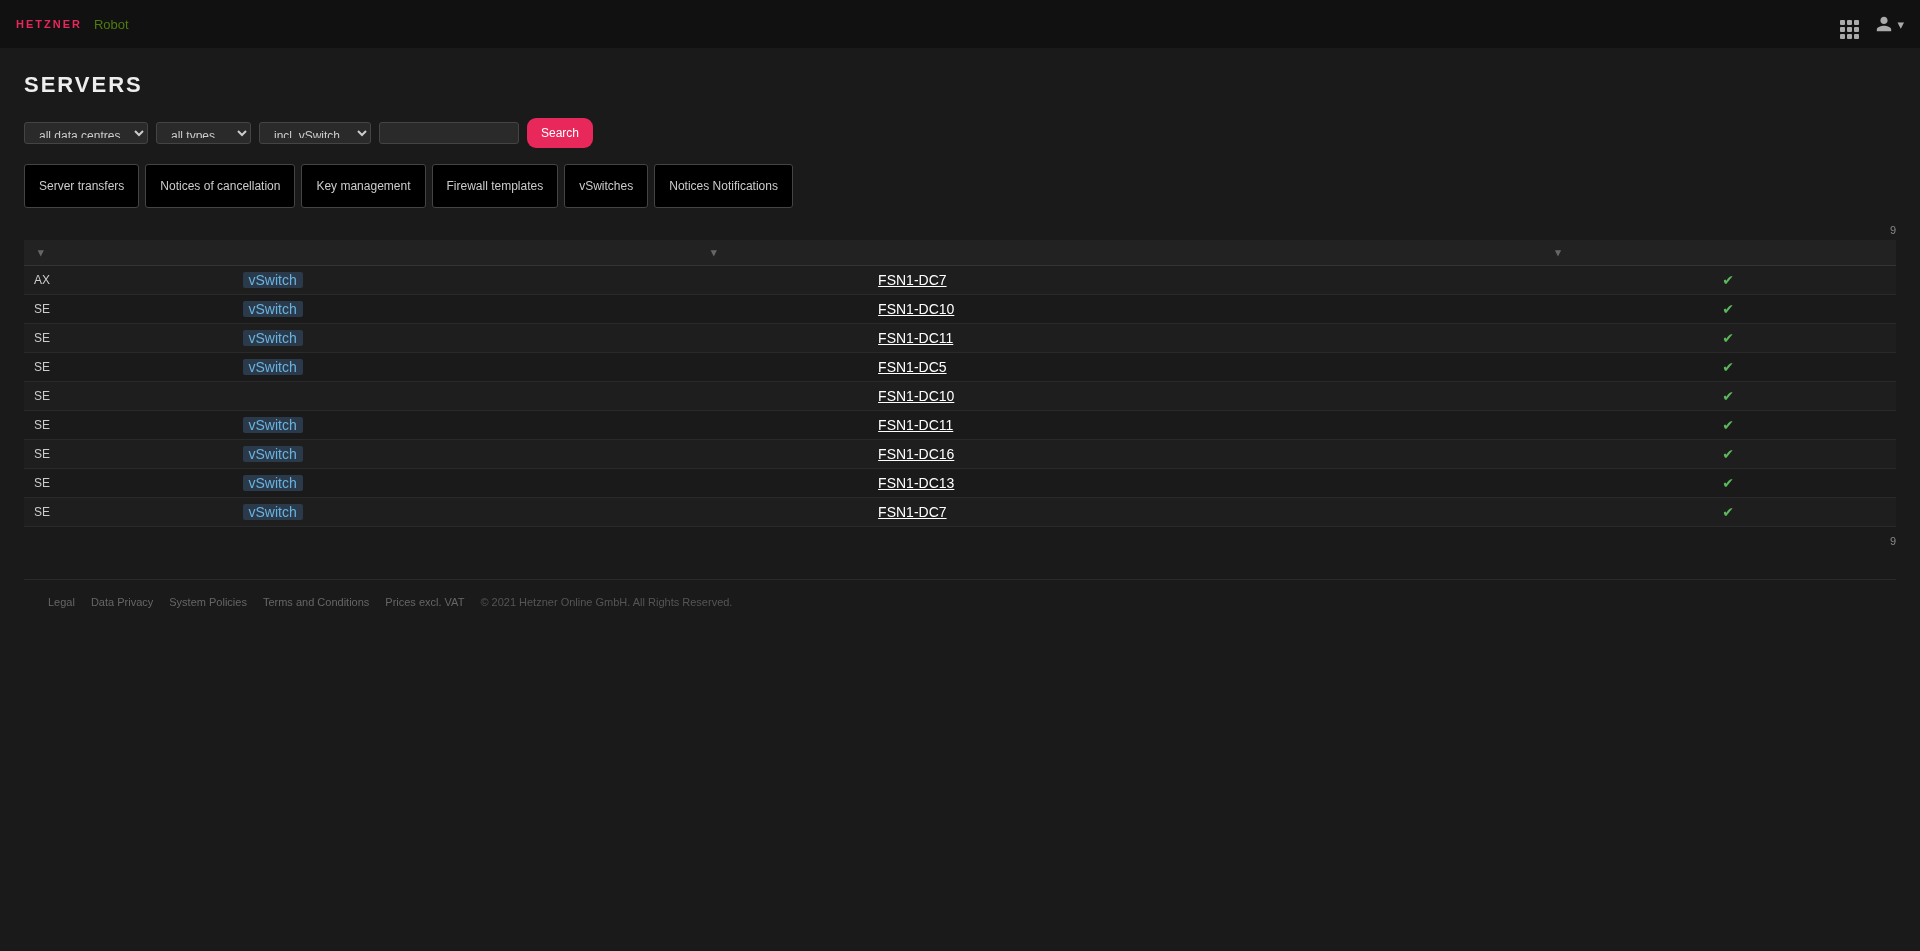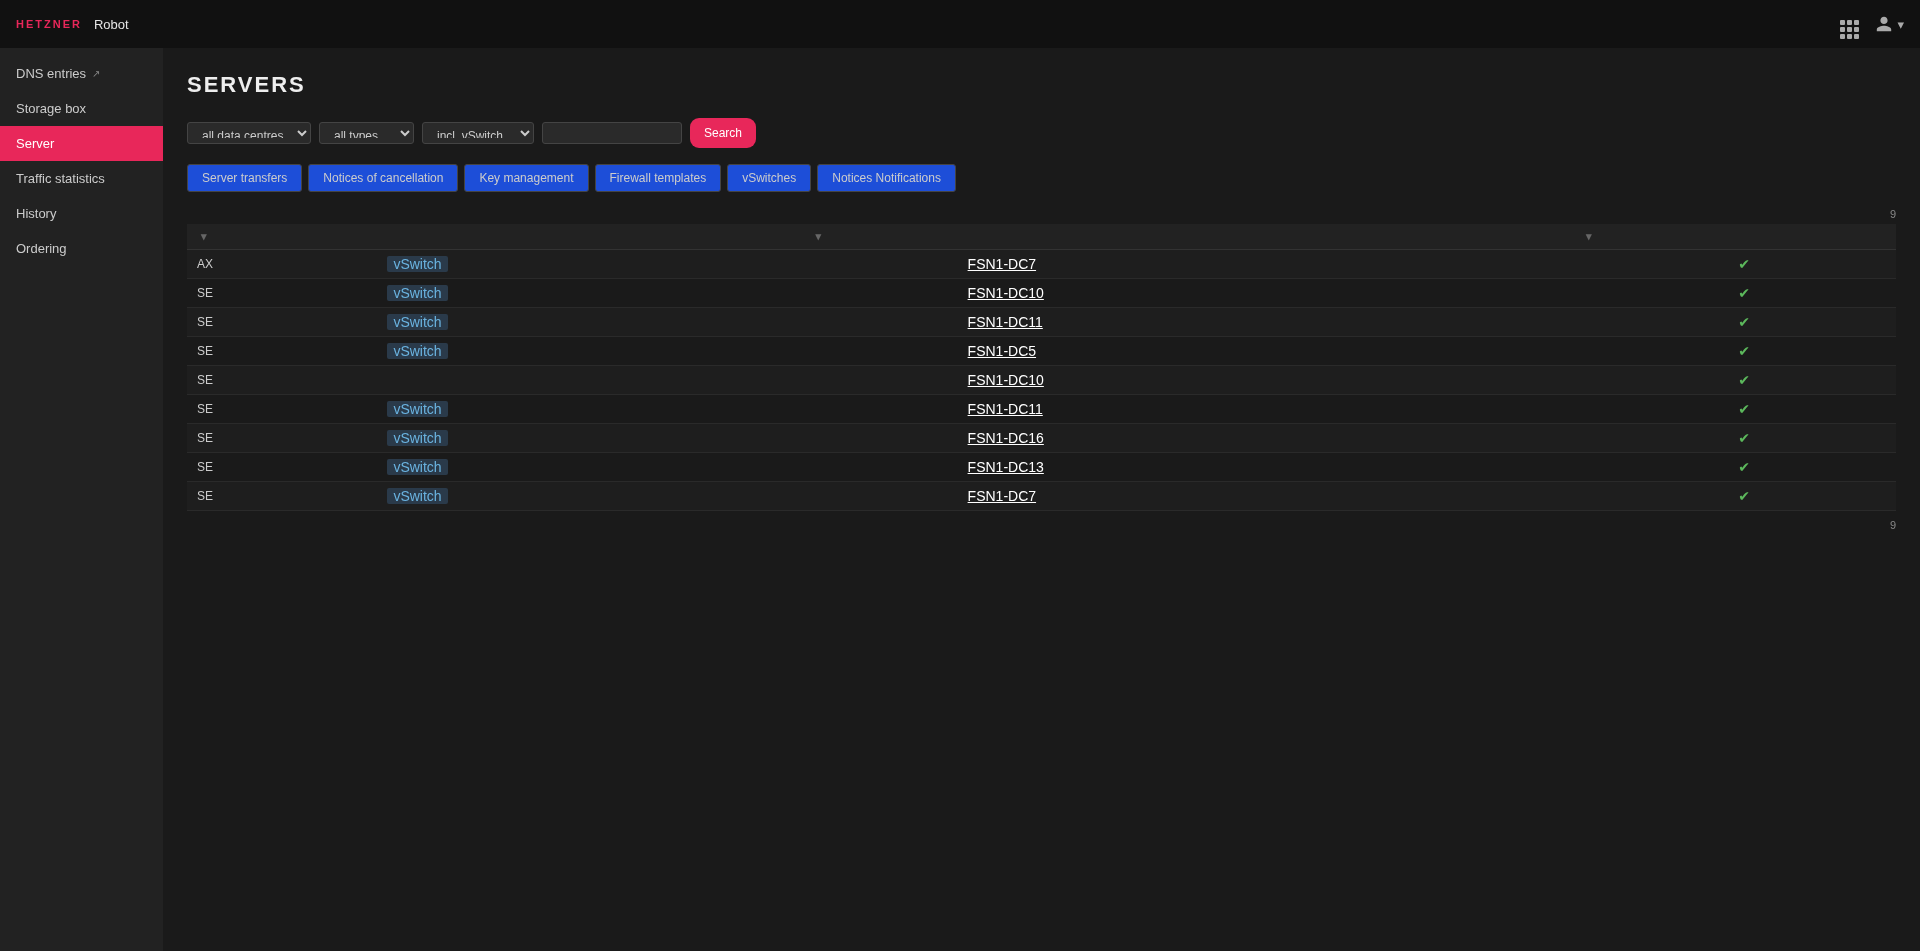--- a/index.html
+++ b/index.html
@@ -29,21 +29,21 @@
       gap: 8px;
     }
     .logo-hetzner {
       color: #e8275a;
       font-size: 11px;
       font-weight: 900;
       letter-spacing: 2px;
       text-transform: uppercase;
     }
     .logo-robot {
-      color: #e5e5e5;
+      color: #4d7c0f;
       font-size: 13px;
       margin-left: 4px;
     }
     .topnav-right {
       display: flex;
       align-items: center;
       gap: 16px;
     }
     .topnav-icon {
       color: #aaa;
@@ -146,24 +146,24 @@
     }
 
     
     .action-tabs {
       display: flex;
       gap: 6px;
       flex-wrap: wrap;
       margin-bottom: 16px;
     }
     .tab-btn {
-      background: #1d4ed8;
+      background: #000000;
       color: #ccc;
       border: 1px solid #444;
-      padding: 6px 14px;
+      padding: 14px 14px;
       border-radius: 3px;
       cursor: pointer;
       font-size: 12px;
     }
 
     
     .server-table {
       width: 100%;
       border-collapse: collapse;
     }
@@ -273,41 +273,20 @@
       <svg width="18" height="18" viewBox="0 0 24 24" fill="#aaa">
           <path d="M12 12c2.7 0 4.8-2.1 4.8-4.8S14.7 2.4 12 2.4 7.2 4.5 7.2 7.2 9.3 12 12 12zm0 2.4c-3.2 0-9.6 1.6-9.6 4.8v2.4h19.2v-2.4c0-3.2-6.4-4.8-9.6-4.8z"></path>
         </svg>
       <span>▾</span>
     </span>
   </div>
 </nav>
 
 <div class="layout">
 
-  <aside class="sidebar">
-    <div class="sidebar-item">
-      <span>DNS entries</span>
-      <span class="ext-icon">↗</span>
-    </div>
-    <div class="sidebar-item">
-      <span>Storage box</span>
-    </div>
-    <div class="sidebar-item active">
-      <span>Server</span>
-    </div>
-    <div class="sidebar-item">
-      <span>Traffic statistics</span>
-    </div>
-    <div class="sidebar-item">
-      <span>History</span>
-    </div>
-    <div class="sidebar-item">
-      <span>Ordering</span>
-    </div>
-  </aside>
 
   <main class="main">
     <h1 class="page-title">SERVERS</h1>
 
     <div class="filter-bar">
       <select>
         <option>all data centres</option>
         <option>FSN1</option>
         <option>NBG1</option>
         <option>HEL1</option>
@@ -437,14 +416,22 @@
             <td><a class="dc-link" href="#">FSN1-DC7</a></td>
             <td></td>
             <td></td>
             <td><span class="status-ok">✔</span></td>
           </tr>
         </tbody>
     </table>
 
     <div class="result-count" style="margin-top:8px;">9</div>
 
+    <div class="footer">
+      <a href="#">Legal</a>
+      <a href="#">Data Privacy</a>
+      <a href="#">System Policies</a>
+      <a href="#">Terms and Conditions</a>
+      <a href="#">Prices excl. VAT</a>
+      <span>© 2021 Hetzner Online GmbH. All Rights Reserved.</span>
+    </div>
   </main>
 </div>
 
 </body></html>

